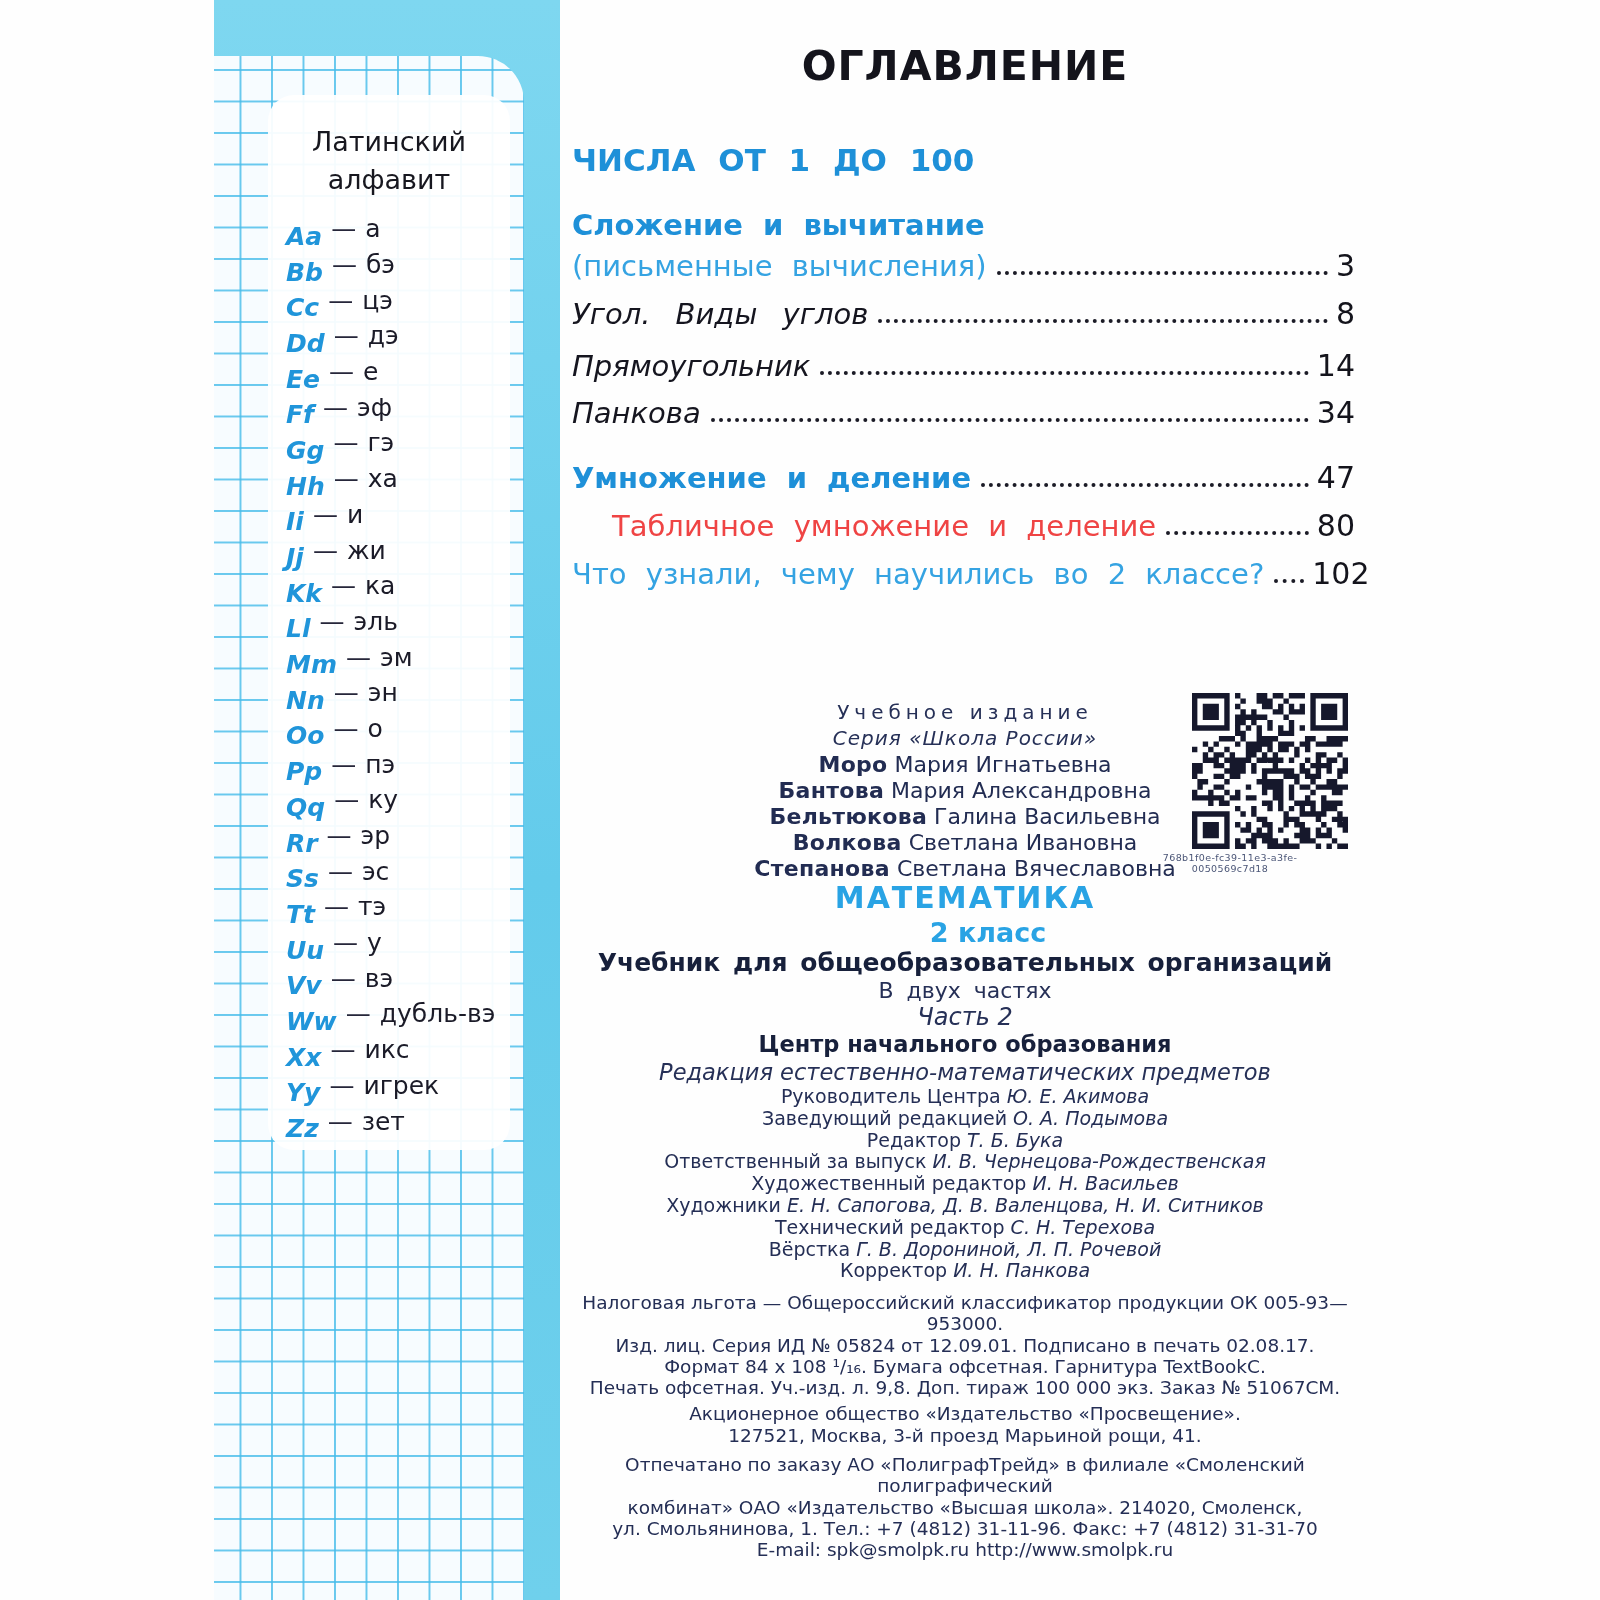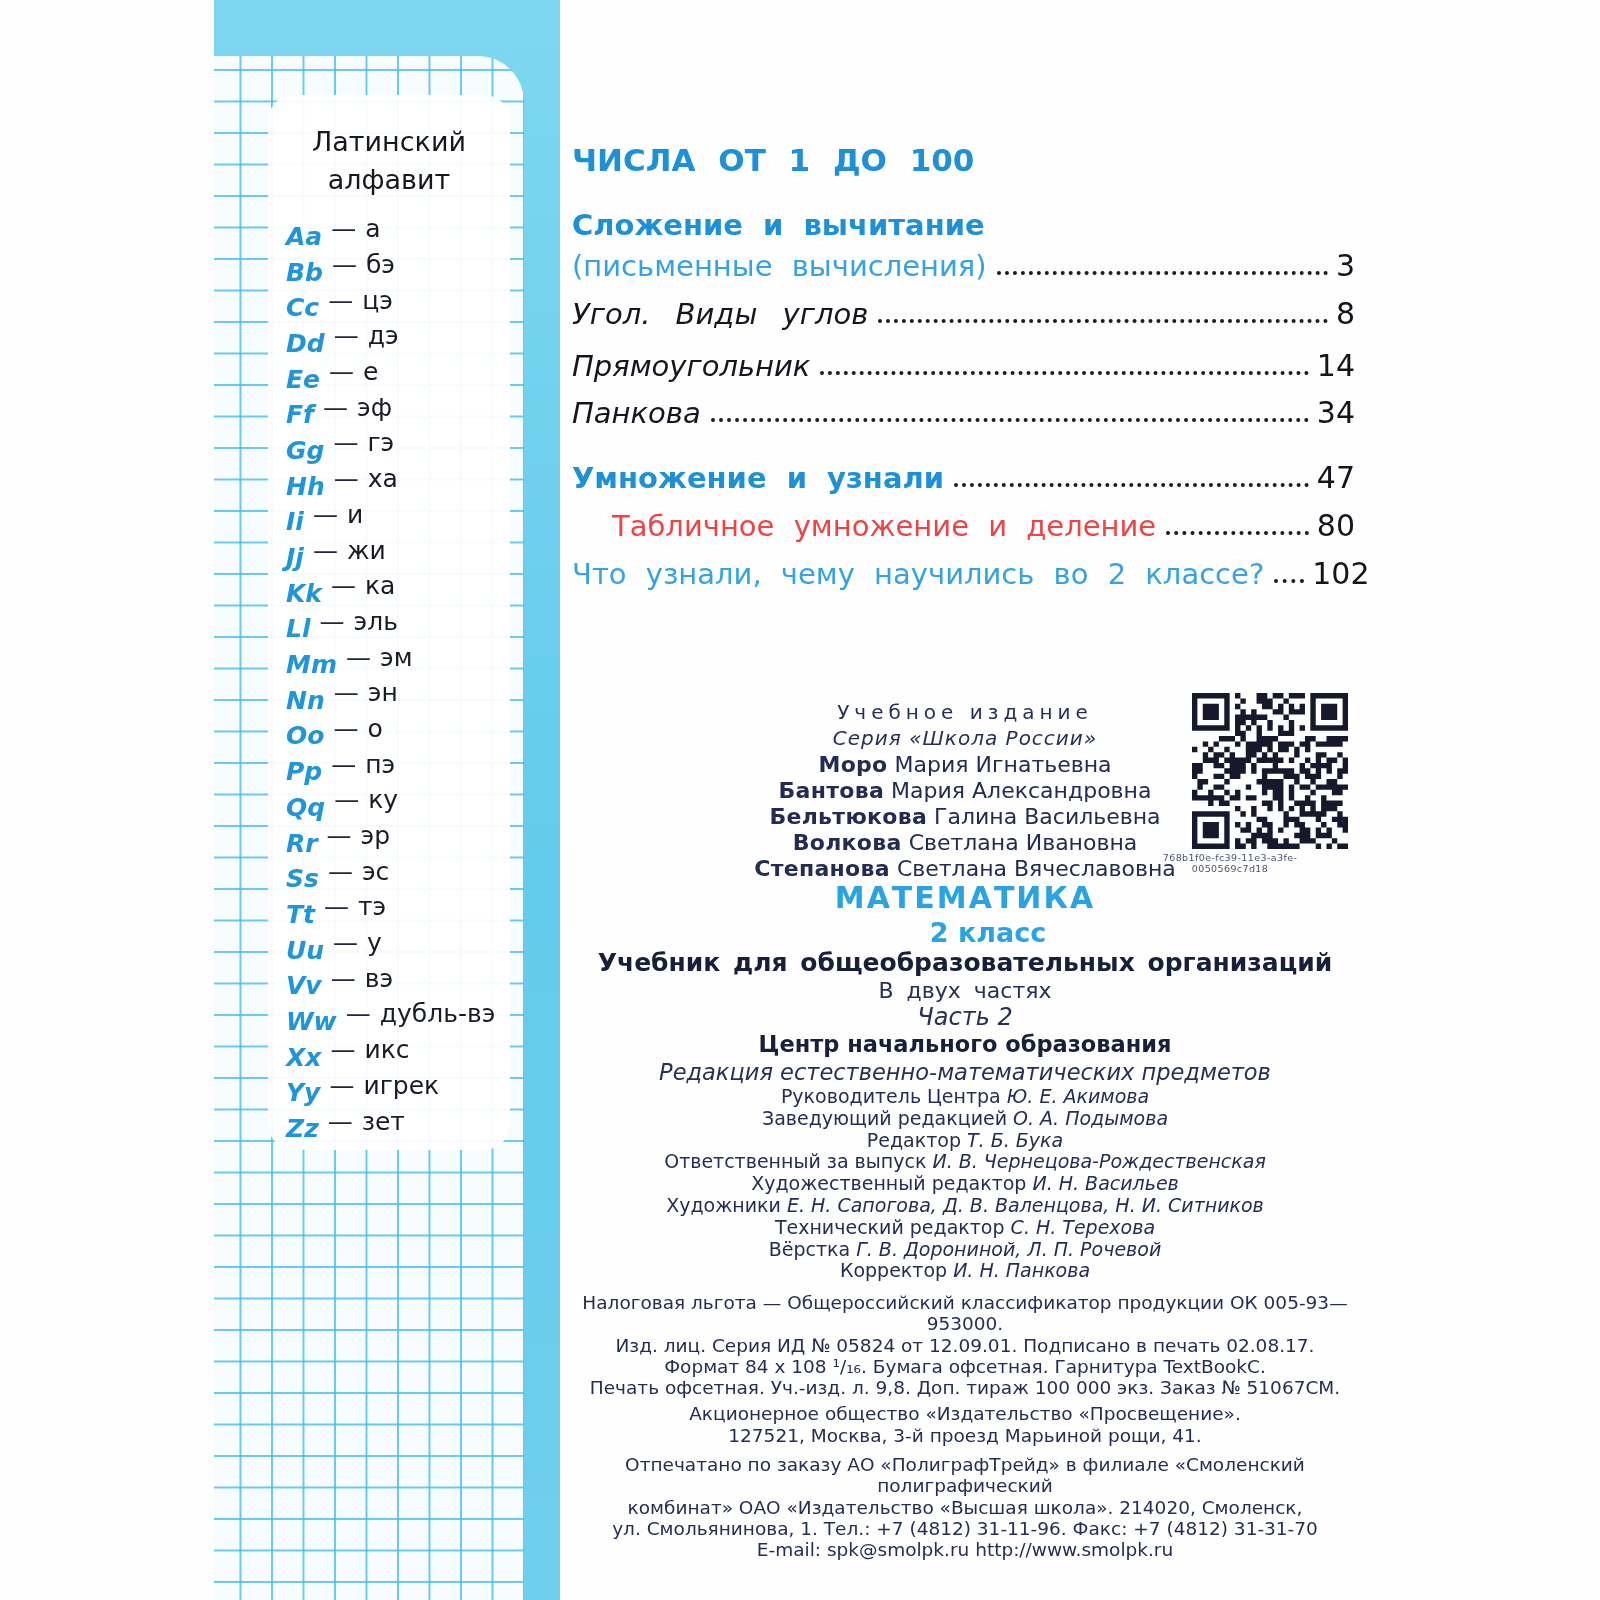--- a/index.html
+++ b/index.html
@@ -206,20 +206,21 @@
         <div class="alpha-row">
           <span class="lat">Zz</span>
           <span class="dash">—</span>
           <span class="nm">зет</span>
         </div>
       </div>
   </div>
 </div>
 
 <div class="main">
+  <div class="page-title">ОГЛАВЛЕНИЕ</div>
   <div class="toc-section">ЧИСЛА ОТ 1 ДО 100</div>
 
   <div class="toc-line" style="top:208px">
     <span class="toc-label blue-b">Сложение и вычитание</span>
   </div>
   <div class="toc-row" style="top:248px">
     <span class="toc-label blue-lt">(письменные вычисления)</span>
     <span class="leader"></span>
     <span class="pagenum">3</span>
   </div>
@@ -232,21 +233,21 @@
     <span class="toc-label ital">Прямоугольник</span>
     <span class="leader"></span>
     <span class="pagenum">14</span>
   </div>
   <div class="toc-row" style="top:395px">
     <span class="toc-label ital">Панкова</span>
     <span class="leader"></span>
     <span class="pagenum">34</span>
   </div>
   <div class="toc-row" style="top:460px">
-    <span class="toc-label blue-b">Умножение и узнали</span>
+    <span class="toc-label blue-b">Умножение и деление</span>
     <span class="leader"></span>
     <span class="pagenum">47</span>
   </div>
   <div class="toc-row" style="top:508px">
     <span class="toc-label plain">Табличное умножение и деление</span>
     <span class="leader"></span>
     <span class="pagenum">80</span>
   </div>
   <div class="toc-row" style="top:556px">
     <span class="toc-label blue-lt">Что узнали, чему научились во 2 классе?</span>

